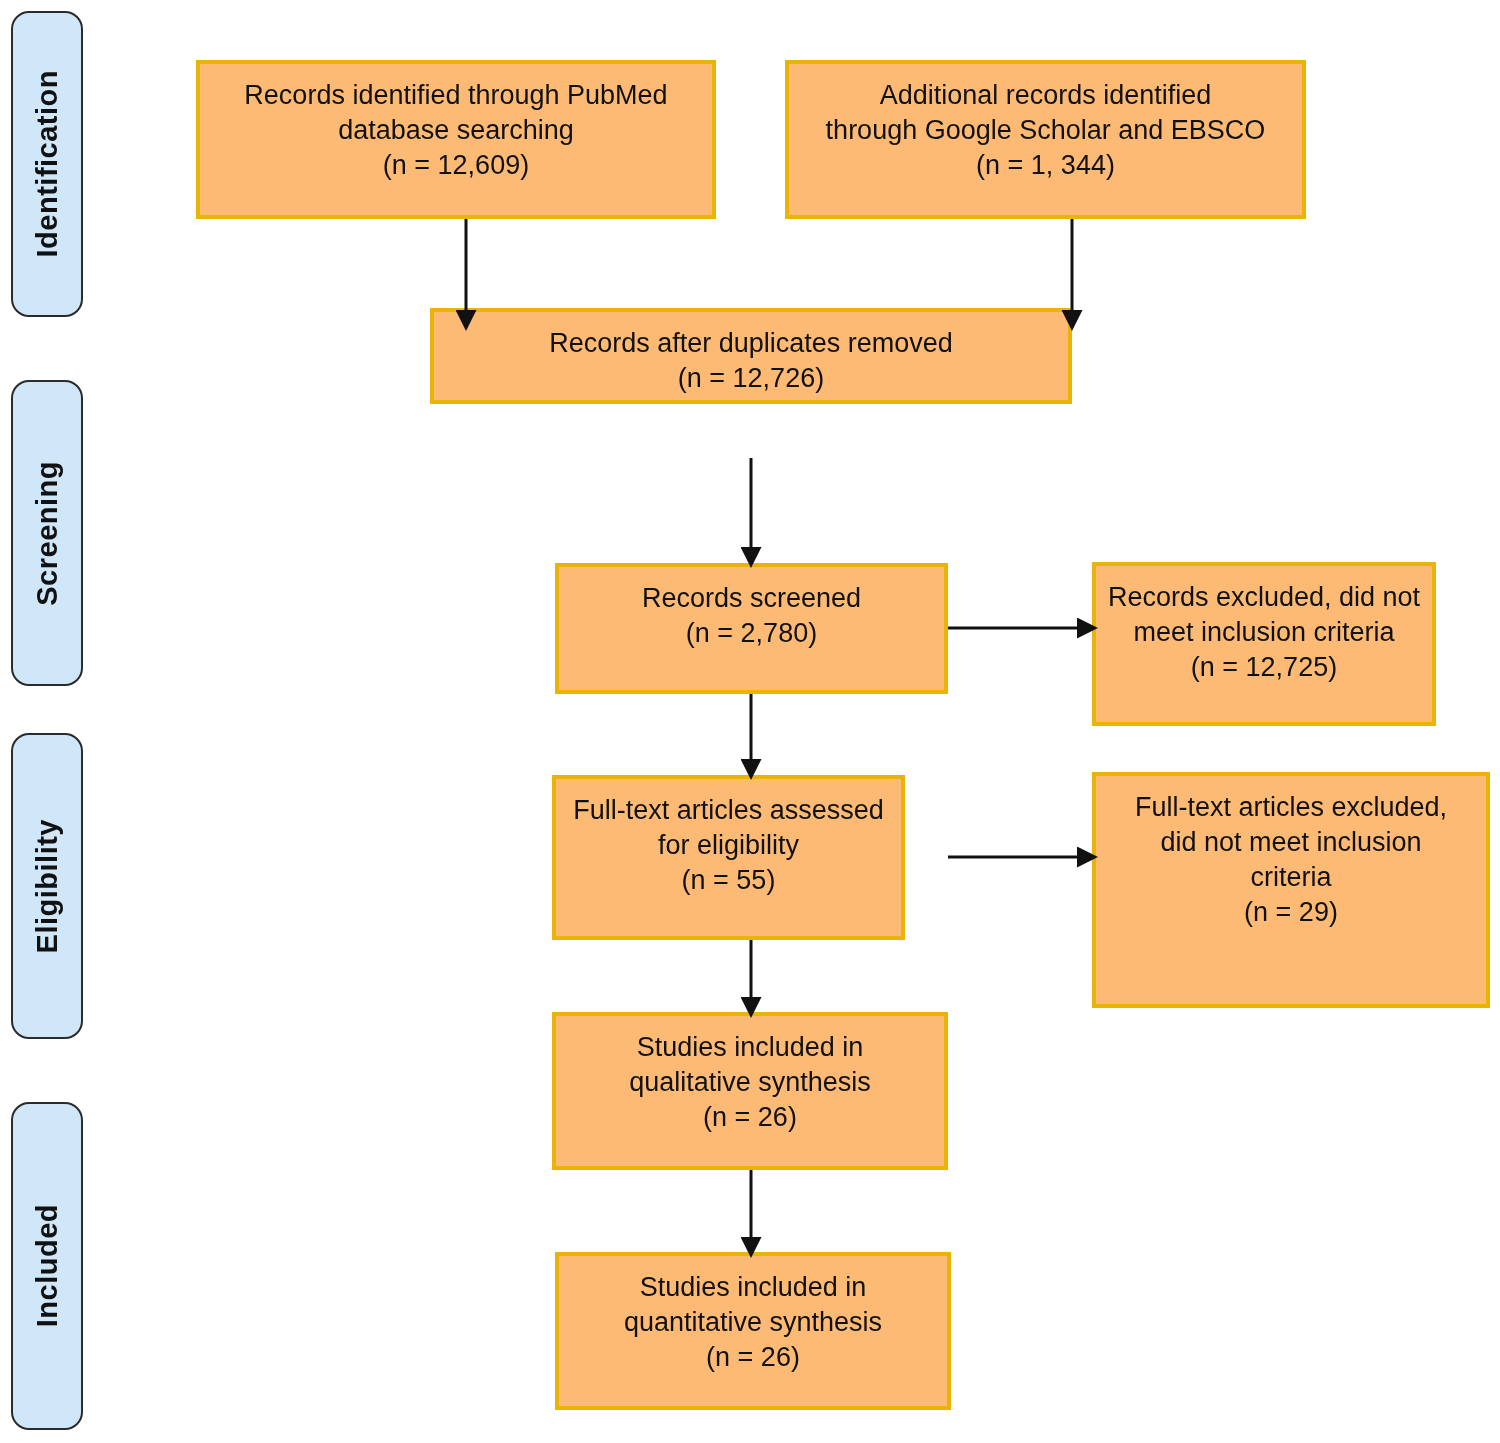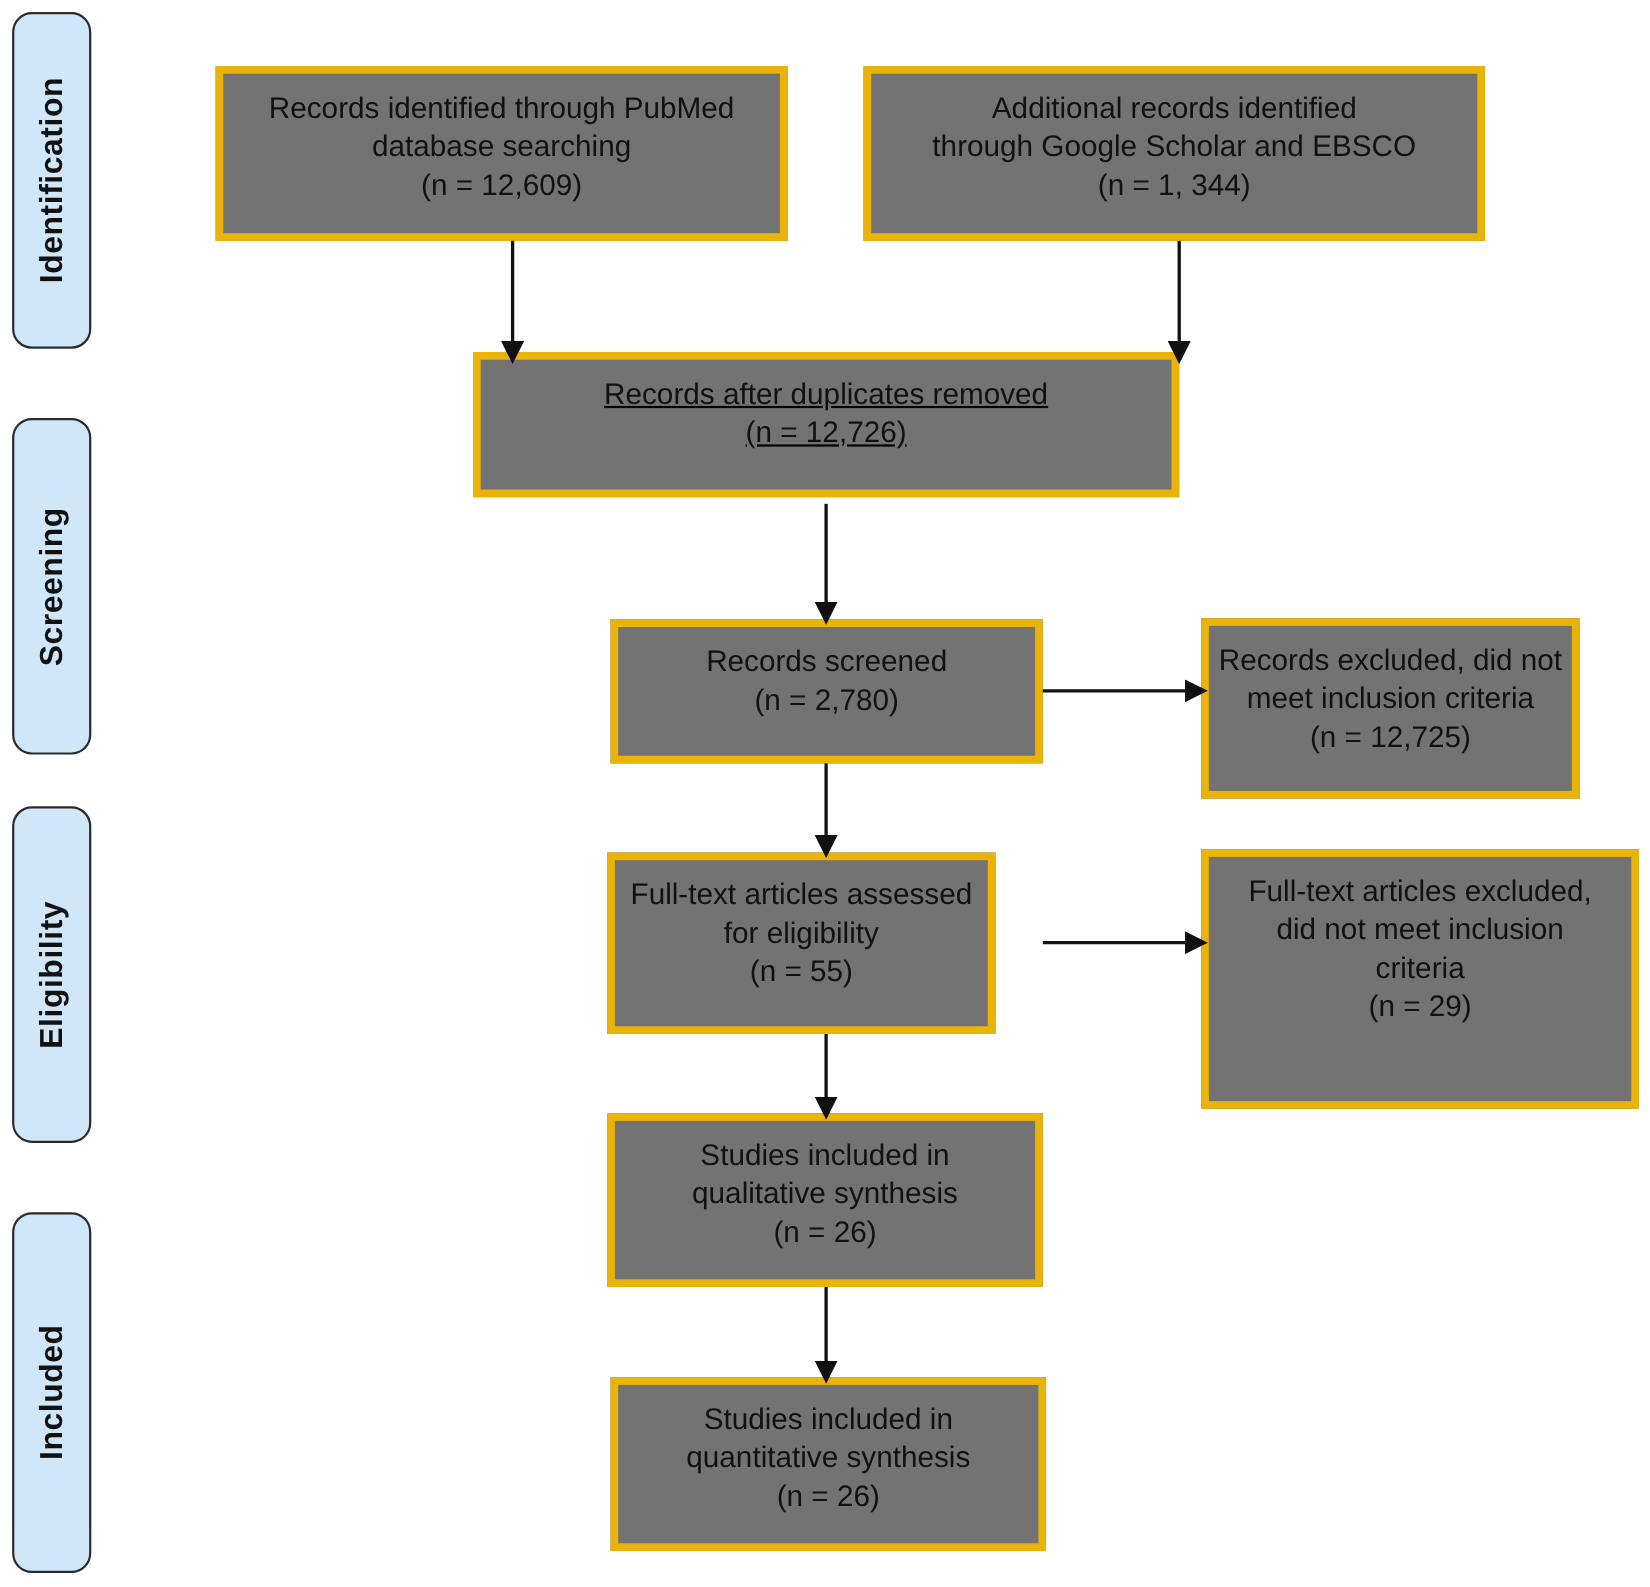--- a/index.html
+++ b/index.html
@@ -36,22 +36,22 @@
     font-size: 29px;
     letter-spacing: 0.5px;
     color: #111111;
     white-space: nowrap;
     font-family: "Liberation Sans", sans-serif;
   }
 
   
   .flow-box {
     position: absolute;
-    background: #737373;
-    border: 7px solid #eab308;
+    background: #fdba74;
+    border: 4px solid #eab308;
     box-sizing: border-box;
     display: flex;
     flex-direction: column;
     align-items: center;
     padding-top: 14px;
   }
   .flow-box .box-text {
     font-size: 27px;
     line-height: 1.30;
     color: #111111;
@@ -91,27 +91,27 @@
   <div class="stage-tab" style="left:11px; top:1102px; width:72px; height:328px;">
     <span class="stage-label">Included</span>
   </div>
 
   <div class="flow-box" style="left:196px; top:60px; width:520px; height:159px;">
     <span class="box-text">Records identified through PubMed
 database searching
 (n = 12,609)</span>
   </div>
 
-  <div class="flow-box" style="left:785px; top:60px; width:565px; height:159px;">
+  <div class="flow-box" style="left:785px; top:60px; width:521px; height:159px;">
     <span class="box-text">Additional records identified
 through Google Scholar and EBSCO
 (n = 1, 344)</span>
   </div>
 
-  <div class="flow-box" style="left:430px; top:320px; width:642px; height:132px;text-decoration:underline;">
+  <div class="flow-box" style="left:430px; top:308px; width:642px; height:96px;">
     <span class="box-text">Records after duplicates removed
 (n = 12,726)</span>
   </div>
 
   <div class="flow-box" style="left:555px; top:563px; width:393px; height:131px;">
     <span class="box-text">Records screened
 (n = 2,780)</span>
   </div>
 
   <div class="flow-box" style="left:1092px; top:562px; width:344px; height:164px;">

